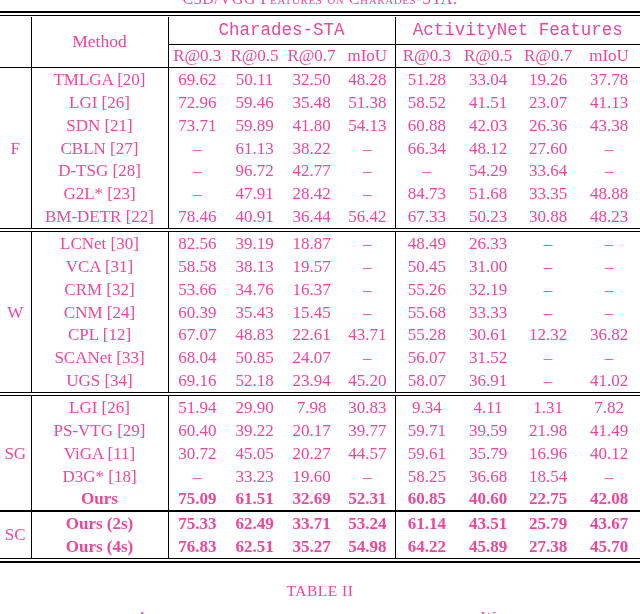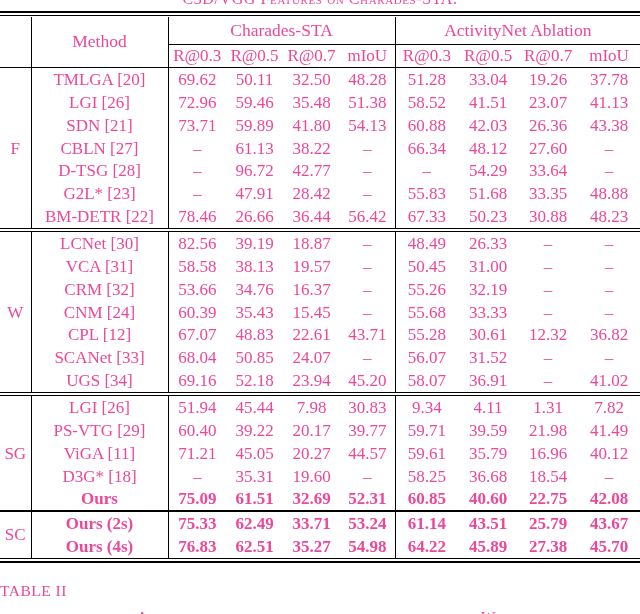--- a/index.html
+++ b/index.html
@@ -15,27 +15,27 @@
     position:absolute;top:-10px;left:0;right:0;text-align:center;
     font-variant:small-caps;font-size:16px;line-height:18px;letter-spacing:.6px;
   }
   .toprule{margin-top:2px;border-top:2.8px solid #000;border-bottom:1.5px solid #000;height:1.8px;}
   table{border-collapse:collapse;table-layout:fixed;width:640px;margin-top:1px;}
   td{padding:0;margin:0;text-align:center;font-size:17px;height:22.8px;line-height:1;
      white-space:nowrap;overflow:hidden;}
   .hrow1 td{height:27px;font-size:17.5px;}
   .hrow2 td{height:22px;font-size:17px;}
   .vline{border-right:1.6px solid #000;}
-  .clinel{border-bottom:1.4px solid #000;}
+  .clinel{border-bottom:1.4px solid #000;font-family:Liberation Mono, monospace;}
   .bold{font-weight:700;}
   .rule-row td{height:auto;line-height:0;}
   .rule-single{height:1.6px;background:#000;}
   .rule-double{border-top:1.3px solid #000;border-bottom:1.3px solid #000;height:2.4px;}
   .bottomrule{border-top:1.9px solid #000;height:2.2px;border-bottom:2.6px solid #000;}
-  .cap-label{font-size:15.5px;margin-top:19px;letter-spacing:.5px;}
+  .cap-label{text-align:center;font-size:15.5px;margin-top:19px;letter-spacing:.5px;}
   .cap-line{text-align:center;font-variant:small-caps;font-size:15.5px;margin-top:8px;letter-spacing:.5px;}
 </style>
 </head>
 <body>
 
 <div class="page">
 
   <div class="title-clip">
     <div class="ttl">C3D/VGG Features on Charades-STA.</div>
   </div>
@@ -53,21 +53,21 @@
       <col style="width:63px">
         <col style="width:60px">
         <col style="width:60px">
         <col style="width:62px">
     </colgroup>
     <thead>
       <tr class="hrow1">
         <td rowspan="2" class="vline"></td>
         <td rowspan="2" class="vline">Method</td>
         <td colspan="4" class="vline clinel">Charades-STA</td>
-        <td colspan="4" class="clinel">ActivityNet Ablation</td>
+        <td colspan="4" class="clinel">ActivityNet Features</td>
       </tr>
       <tr class="hrow2">
         <td>R@0.3</td>
         <td>R@0.5</td>
         <td>R@0.7</td>
         <td class="vline">mIoU</td>
         <td>R@0.3</td>
         <td>R@0.5</td>
         <td>R@0.7</td>
         <td>mIoU</td>
@@ -134,29 +134,29 @@
           <td class="">54.29</td>
           <td class="">33.64</td>
           <td class="">–</td>
         </tr>
         <tr>
           <td class="vline">G2L* [23]</td>
           <td class="">–</td>
           <td class="">47.91</td>
           <td class="">28.42</td>
           <td class="vline">–</td>
-          <td class="">55.83</td>
+          <td class="">84.73</td>
           <td class="">51.68</td>
           <td class="">33.35</td>
           <td class="">48.88</td>
         </tr>
         <tr>
           <td class="vline">BM-DETR [22]</td>
           <td class="">78.46</td>
-          <td class="">26.66</td>
+          <td class="">40.91</td>
           <td class="">36.44</td>
           <td class="vline">56.42</td>
           <td class="">67.33</td>
           <td class="">50.23</td>
           <td class="">30.88</td>
           <td class="">48.23</td>
         </tr>
         <tr class="rule-row">
           <td colspan="10">
             <div class="rule-double"></div>
@@ -242,54 +242,54 @@
         </tr>
         <tr class="rule-row">
           <td colspan="10">
             <div class="rule-double"></div>
           </td>
         </tr>
         <tr>
           <td rowspan="5" class="vline">SG</td>
           <td class="vline">LGI [26]</td>
           <td class="">51.94</td>
-          <td class="">45.44</td>
+          <td class="">29.90</td>
           <td class="">7.98</td>
           <td class="vline">30.83</td>
           <td class="">9.34</td>
           <td class="">4.11</td>
           <td class="">1.31</td>
           <td class="">7.82</td>
         </tr>
         <tr>
           <td class="vline">PS-VTG [29]</td>
           <td class="">60.40</td>
           <td class="">39.22</td>
           <td class="">20.17</td>
           <td class="vline">39.77</td>
           <td class="">59.71</td>
           <td class="">39.59</td>
           <td class="">21.98</td>
           <td class="">41.49</td>
         </tr>
         <tr>
           <td class="vline">ViGA [11]</td>
-          <td class="">71.21</td>
+          <td class="">30.72</td>
           <td class="">45.05</td>
           <td class="">20.27</td>
           <td class="vline">44.57</td>
           <td class="">59.61</td>
           <td class="">35.79</td>
           <td class="">16.96</td>
           <td class="">40.12</td>
         </tr>
         <tr>
           <td class="vline">D3G* [18]</td>
           <td class="">–</td>
-          <td class="">35.31</td>
+          <td class="">33.23</td>
           <td class="">19.60</td>
           <td class="vline">–</td>
           <td class="">58.25</td>
           <td class="">36.68</td>
           <td class="">18.54</td>
           <td class="">–</td>
         </tr>
         <tr>
           <td class="vline bold">Ours</td>
           <td class=" bold">75.09</td>

